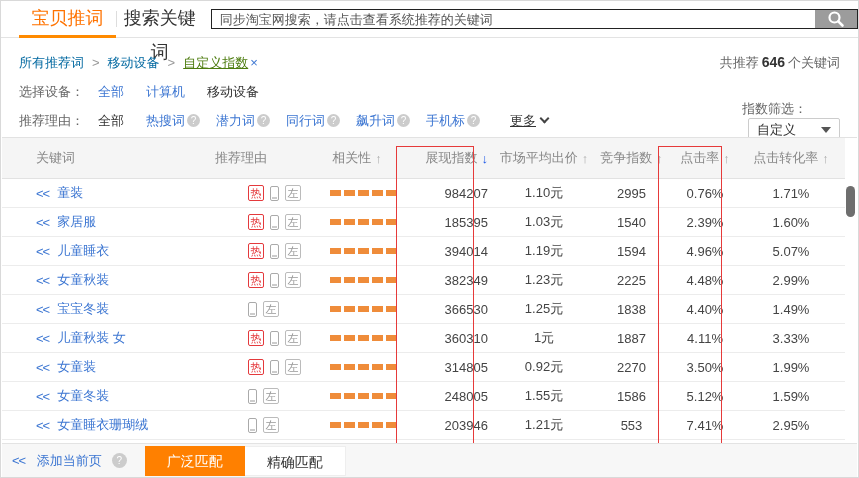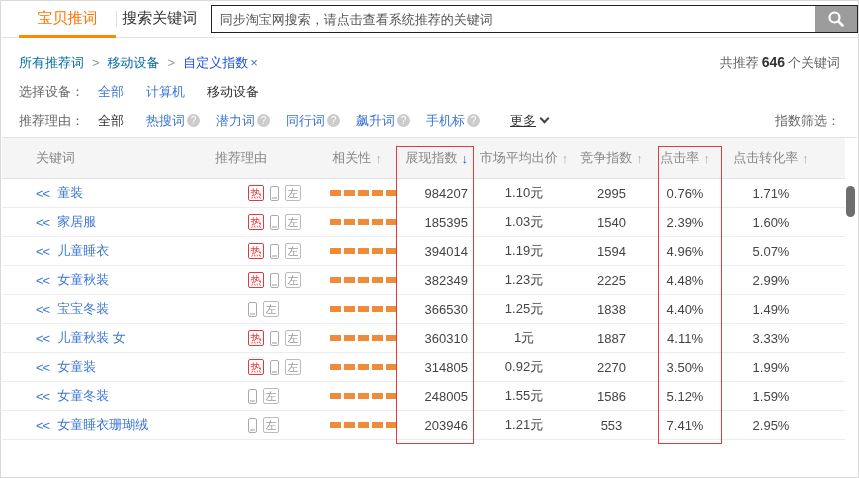--- a/index.html
+++ b/index.html
@@ -3,41 +3,41 @@
 <meta charset="utf-8">
 <style>
   * { margin:0; padding:0; box-sizing:border-box; }
   html,body { background:#fff; }
   body { font-family:"Liberation Sans","DejaVu Sans",sans-serif; }
   .page { position:relative; width:859px; height:478px; background:#fff;
           border:1px solid #d9d9d9; overflow:hidden; font-size:13px; color:#444; }
 
   
   .topbar { display:flex; align-items:center; height:37px; border-bottom:1px solid #e3e3e3; }
-  .tab { height:37px; line-height:34px; text-align:center; font-size:15px; cursor:pointer;
+  .tab { height:37px; line-height:34px; text-align:center; font-size:18px; cursor:pointer;
          border-bottom:3px solid transparent; color:#333; }
   .tab.t1 { width:97px; margin-left:18px; }
   .tab.active { color:#ff7300; border-bottom-color:#ff8a00; }
   .tab.t2 { width:86px; }
   .tab-divider { width:1px; height:16px; background:#ddd; }
-  .searchwrap { display:flex; margin-left:8px; width:648px; height:28px; border:1px solid #222; background:#fca5a5; }
+  .searchwrap { display:flex; margin-left:8px; width:648px; height:20px; border:1px solid #222; background:#fca5a5; }
   .searchwrap input { flex:1; border:none; outline:none; padding:0 8px; font-size:13px; color:#333;
                       font-family:"Liberation Sans","DejaVu Sans",sans-serif; }
   .searchwrap input::placeholder { color:#555; opacity:1; }
   .searchbtn { width:42px; height:100%; background:#9c9c9c; border:none; cursor:pointer;
                display:flex; align-items:center; justify-content:center; }
 
   
   .filters { padding:10px 18px 6px 18px; }
   .frow { display:flex; align-items:center; height:29px; font-size:13px; color:#666; }
   .flabel { color:#666; margin-right:14px; }
   .blue, a.flink { color:#3c76d2; text-decoration:none; cursor:pointer; }
   .crumb-sep { margin:0 8px; color:#999; }
   .crumb-item { color:#0369a1; }
-  .crumb-item.last { color:#1d4ed8; }
+  .crumb-item.last { color:#4d7c0f;text-decoration:underline; }
   .crumb-close { color:#3c76d2; margin-left:2px; cursor:pointer; }
   .spacer { flex:1; }
   .total { color:#666; }
   .total b { color:#333; font-size:14px; margin:0 3px; }
   .opt { margin-right:22px; cursor:pointer; }
   .opt.selected { color:#333; }
   .qmark { display:inline-block; width:13px; height:13px; line-height:13px; border-radius:50%;
            background:#ccc; color:#fff; font-size:10px; text-align:center; margin:0 16px 0 2px;
            vertical-align:1px; cursor:pointer; }
   .more { color:#333; margin-left:14px; cursor:pointer;text-decoration:underline; }
@@ -52,21 +52,21 @@
 
   
   .table { position:absolute; left:1px; right:1px; top:136px; }
   .thead { display:flex; align-items:center; height:42px; background:#f5f5f5;
            border-top:1px solid #e2e2e2; border-bottom:1px solid #e2e2e2; color:#888; }
   .trow { display:flex; align-items:center; height:29px; border-bottom:1px solid #ececec; background:#fff; }
   .cell, .hcell { flex:none; display:flex; align-items:center; }
   .c0 { width:203px; padding-left:34px; }
   .c1 { width:107px; padding-left:10px; }
   .c2 { width:90px;  justify-content:center; }
-  .c3 { width:72px;  justify-content:flex-end; padding-right:6px; }
+  .c3 { width:72px;  justify-content:flex-end; padding-right:6px;margin-left:20px; }
   .c4 { width:100px; justify-content:center; }
   .c5 { width:75px;  justify-content:center; }
   .c6 { width:72px;  justify-content:center; }
   .c7 { width:100px; justify-content:center; }
   .trow .c1 { padding-left:43px; }
   .trow .c2 { justify-content:flex-end; padding-right:5px; }
   .sort-arrow { margin-left:4px; color:#aaa; font-weight:bold; font-size:13px; }
   .sort-arrow.active { color:#1a56e8; }
   .kw-prefix { color:#3c76d2; letter-spacing:-1px; margin-right:8px; cursor:pointer; }
   .kw-link { color:#3c76d2; cursor:pointer; }
@@ -138,20 +138,24 @@
     <div class="frow">
       <span class="flabel">推荐理由：</span>
       <span class="opt selected">全部</span>
       <span id="reason-options"><a class="flink">热搜词</a><span class="qmark">?</span><a class="flink">潜力词</a><span class="qmark">?</span><a class="flink">同行词</a><span class="qmark">?</span><a class="flink">飙升词</a><span class="qmark">?</span><a class="flink">手机标</a><span class="qmark">?</span></span>
       <span class="more">
         <span>更多</span><span class="chev"></span>
       </span>
       <span class="spacer"></span>
       <span class="idx-filter">
         <span>指数筛选：</span>
+        <span class="select">
+          <span>自定义</span>
+          <span class="sel-arrow"></span>
+        </span>
       </span>
     </div>
   </div>
 
   <div class="table">
     <div class="thead">
       <div class="hcell c0">
           <span>关键词</span>
         </div>
       <div class="hcell c1">
@@ -426,13 +430,22 @@
       </div>
 
     <div class="annotation anno-impression"></div>
     <div class="annotation anno-ctr"></div>
   </div>
 
   <div class="scrollbar-track">
     <div class="scrollbar-thumb"></div>
   </div>
 
+  <div class="footer">
+    <span class="add">
+      <span class="kw-prefix">&lt;&lt;</span>
+      <span>添加当前页</span>
+    </span>
+    <span class="qmark">?</span>
+    <button class="btn btn-broad">广泛匹配</button>
+    <button class="btn btn-exact">精确匹配</button>
+  </div>
 </div>
 
 </body></html>

